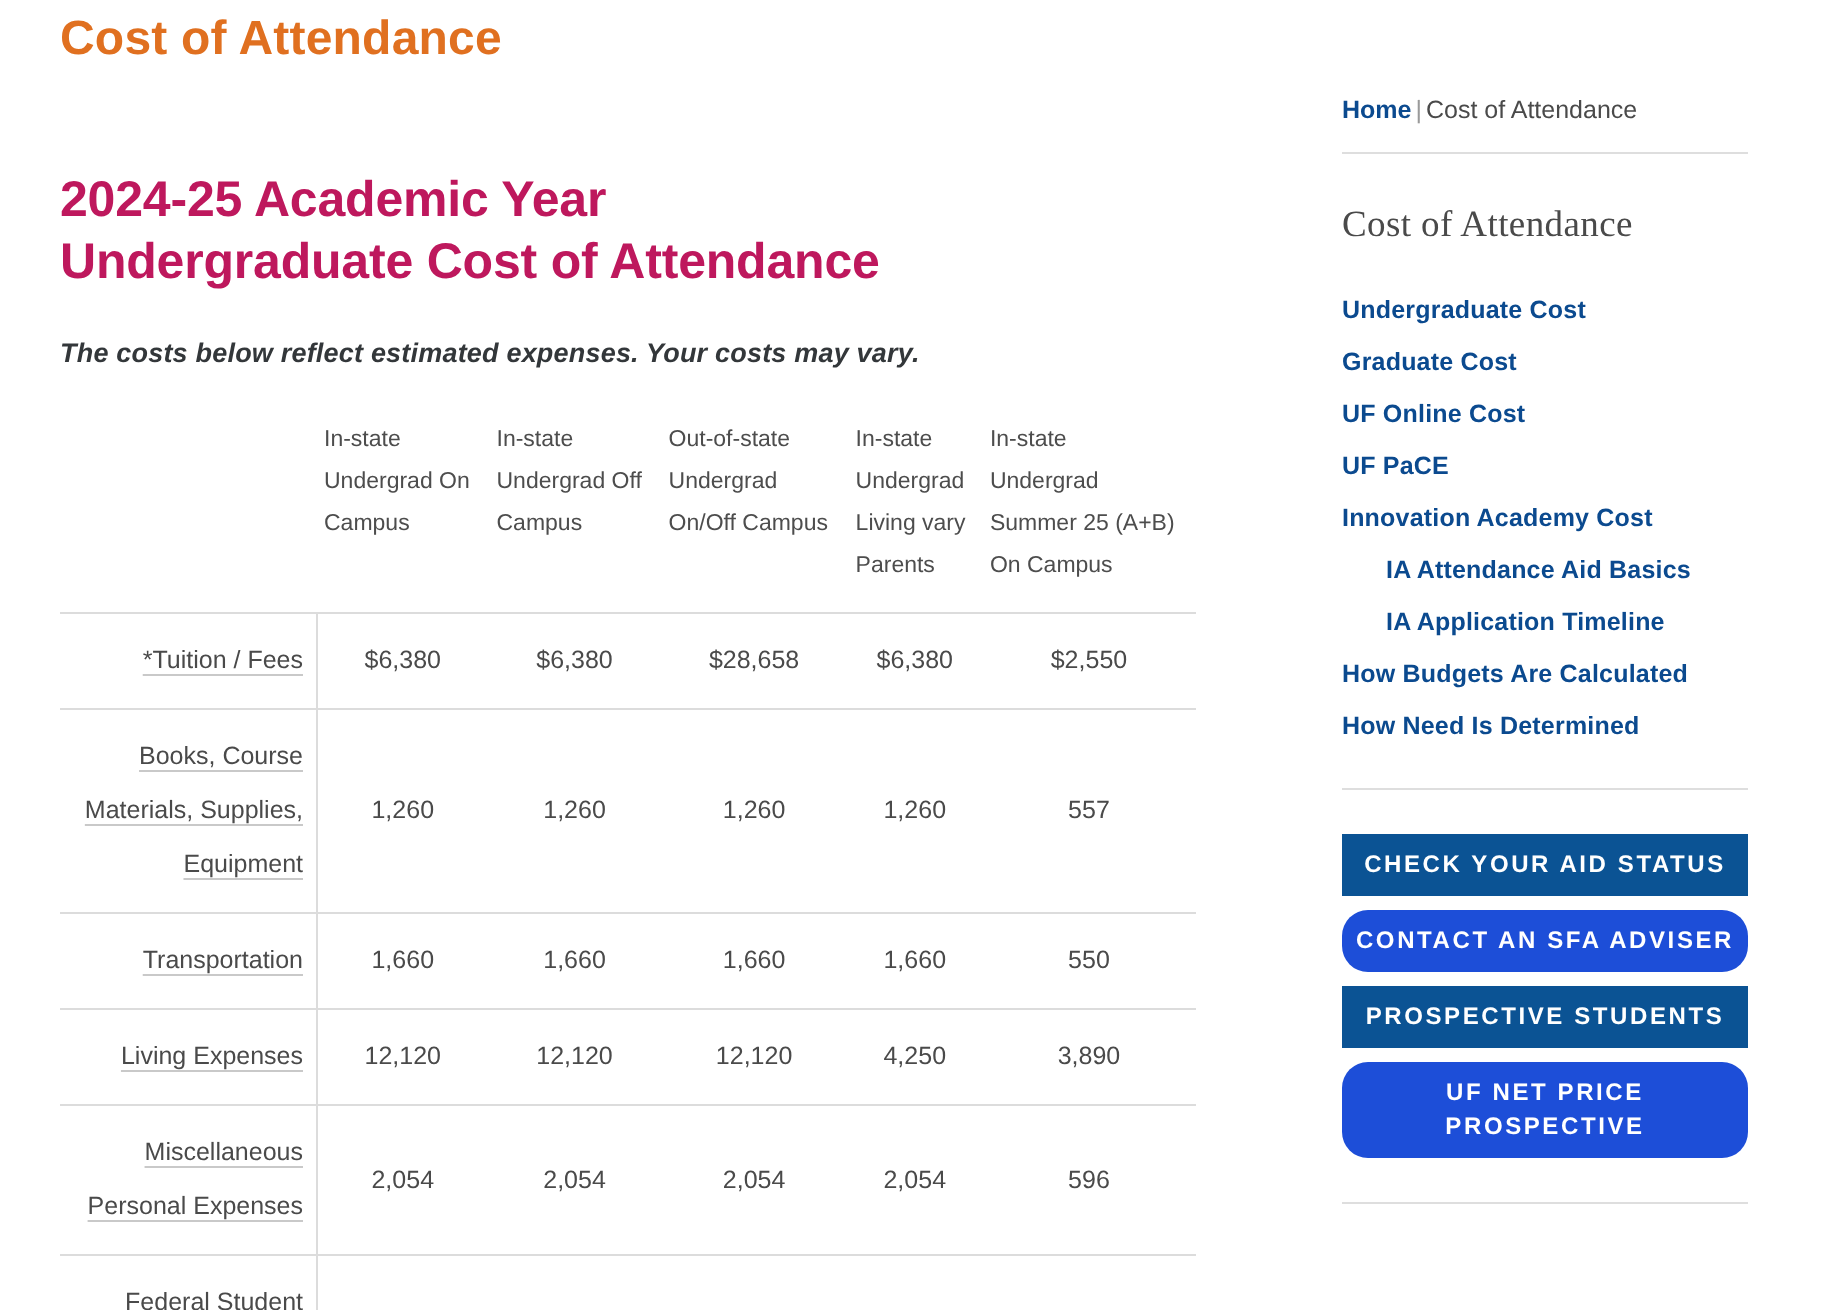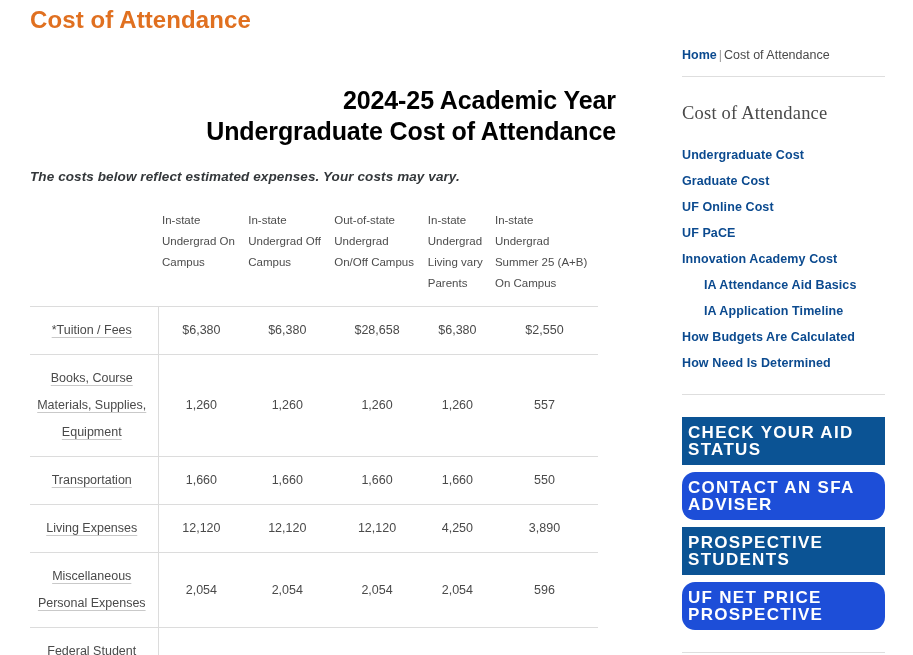--- a/index.html
+++ b/index.html
@@ -26,27 +26,26 @@
   }
   .page-title {
     color: #e07020;
     font-size: 24px;
     font-weight: bold;
     letter-spacing: .1px;
     margin: 5px 0 0 0;
     line-height: 30px;
   }
   .section-heading {
-    color: #000000;
+    color: #be185d;
     font-size: 25px;
     font-weight: bold;
     line-height: 31px;
     margin: 50px 0 0 0;
     letter-spacing: -.1px;
-    text-align: right;
   }
   .lede {
     margin-top: 22px;
     font-size: 13.5px;
     font-weight: bold;
     color: #33373a;
     letter-spacing: .1px;
     font-style: italic;
   }
 
@@ -72,36 +71,36 @@
   table.coa td {
     border-top: 1px solid #dcdcdc;
     border-bottom: 1px solid #dcdcdc;
     padding: 10px 6px;
     text-align: center;
     font-size: 12.5px;
     line-height: 27px;
     height: 38px;
   }
   table.coa td.rowlabel {
-    text-align: center;
+    text-align: right;
     width: 128px;
     padding-left: 2px;
     border-right: 1px solid #dcdcdc;
     color: #4a4a4a;
     text-decoration: underline;
     text-decoration-color: #c9c9c9;
     text-underline-offset: 3px;
   }
 
   .table-wrap { position: relative; width: 568px; }
 
   
   .sidebar {
     position: absolute;
-    right: 0; top: 0;
+    right: 11px; top: 0;
     width: 253px;
     padding: 48px 28px 0 22px;
   }
   .breadcrumb {
     font-size: 12.5px;
     color: #4a4a4a;
     padding-bottom: 14px;
     border-bottom: 1px solid #dedede;
   }
   .breadcrumb a {
@@ -135,22 +134,23 @@
   }
 
   .cta-stack {
     margin-top: 22px;
     display: flex;
     flex-direction: column;
     gap: 7px;
   }
   .cta {
     display: block;
+    text-align: center;
     color: #ffffff;
-    font-size: 17px;
+    font-size: 12px;
     font-weight: bold;
     letter-spacing: 1.3px;
     line-height: 17px;
     padding: 7px 6px;
     text-decoration: none;
   }
   .cta.blue { background: #0b5394; }
   .cta.orange { background: #1d4ed8; border-radius: 13px; }
   .side-bottom-rule {
     margin-top: 22px;

